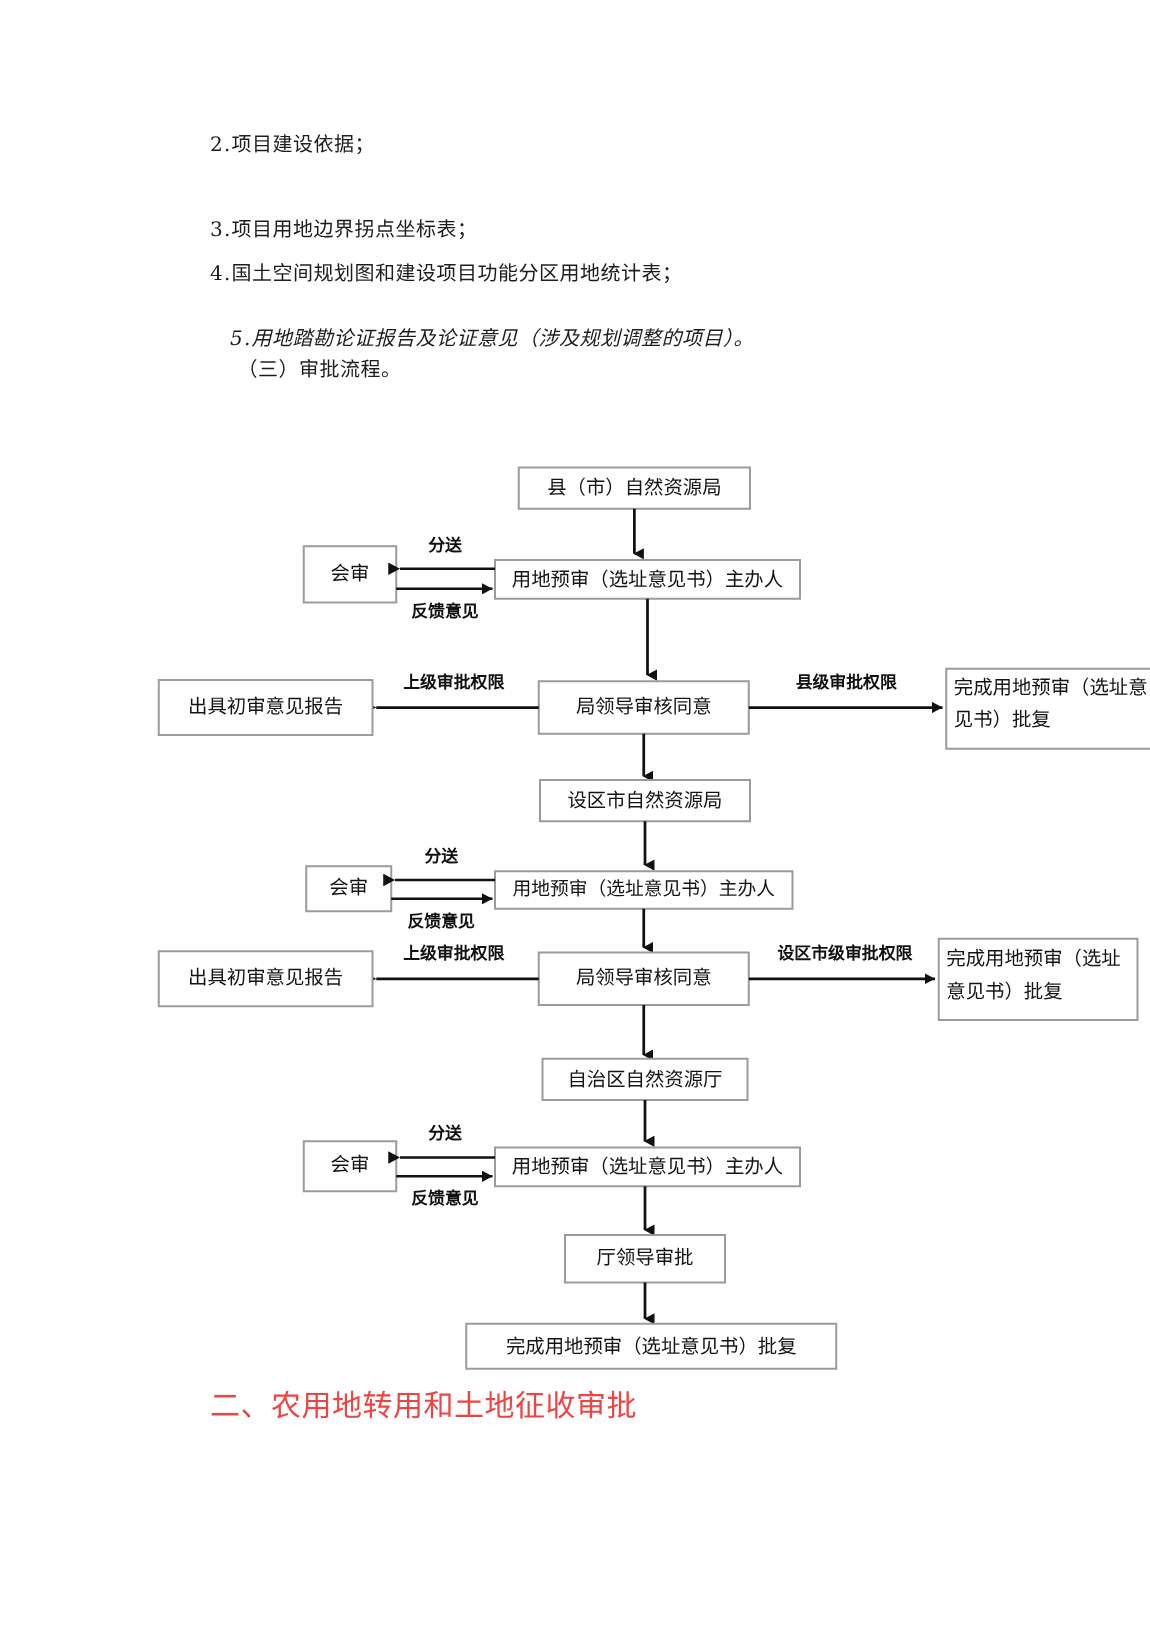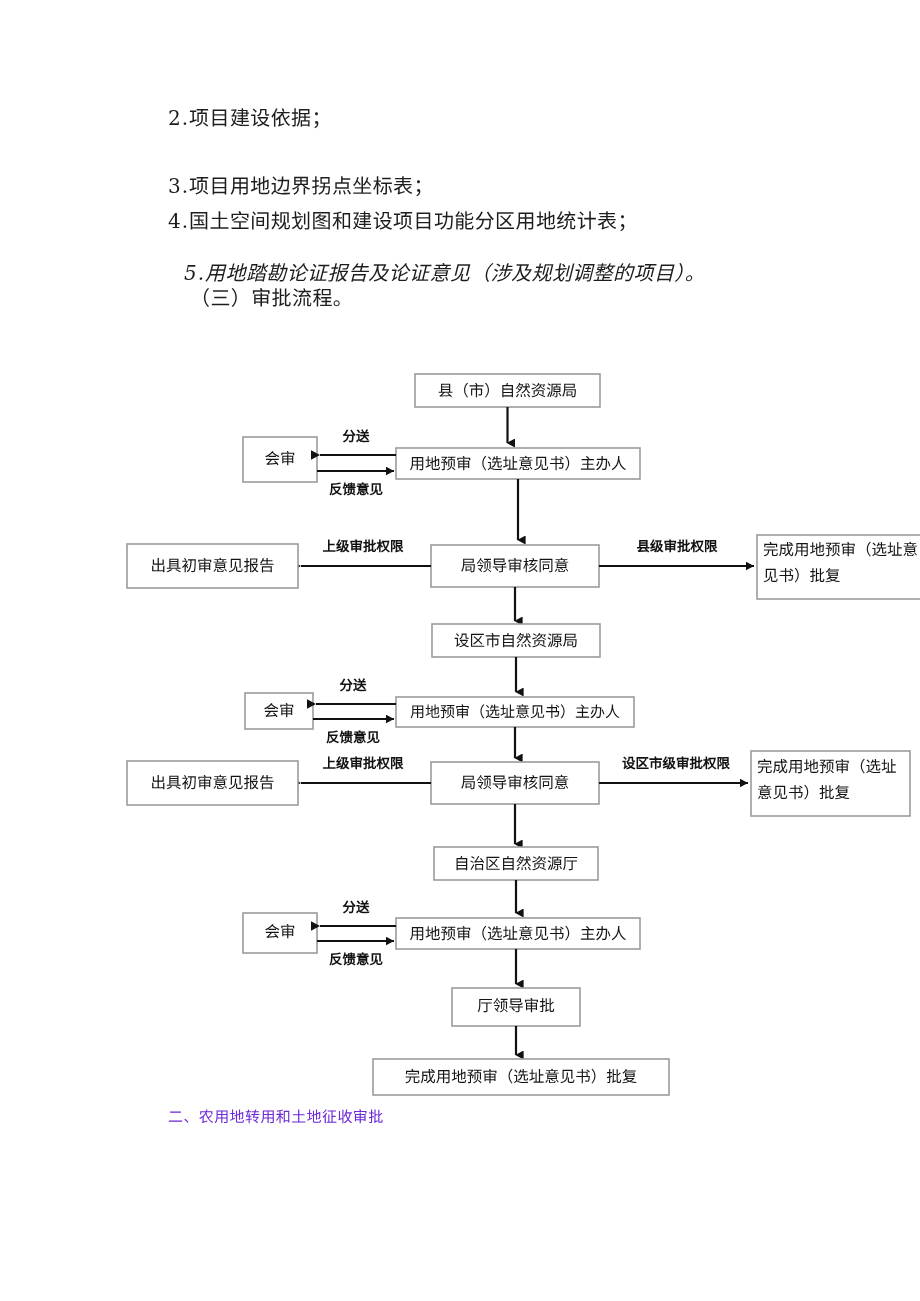--- a/index.html
+++ b/index.html
@@ -20,21 +20,21 @@
   }
   .doc-text {
     position: absolute;
     left: 0;
     top: 0;
     width: 920px;
   }
   .para {
     position: absolute;
     font-family: "DejaVu Serif", "Liberation Serif", serif;
-    font-size: 20px;
+    font-size: 16px;
     color: #1d1d1d;
     letter-spacing: 0.4px;
     white-space: nowrap;
     line-height: 1;
   }
   .para .num {
     font-family: "DejaVu Serif", "Liberation Serif", serif;
     letter-spacing: 1px;
   }
   .flow-wrap {
@@ -76,22 +76,22 @@
     fill: none;
   }
   .conn-thin {
     stroke: #111111;
     stroke-width: 1.9;
     fill: none;
   }
   .footer-line {
     position: absolute;
     font-family: Liberation Sans, sans-serif;
-    font-size: 15px;
-    color: #6d28d9;
+    font-size: 24px;
+    color: #ef4444;
     letter-spacing: 0.4px;
     white-space: nowrap;
   }
 </style>
 </head>
 <body>
 
 <div class="page">
 
   <div class="doc-text">

